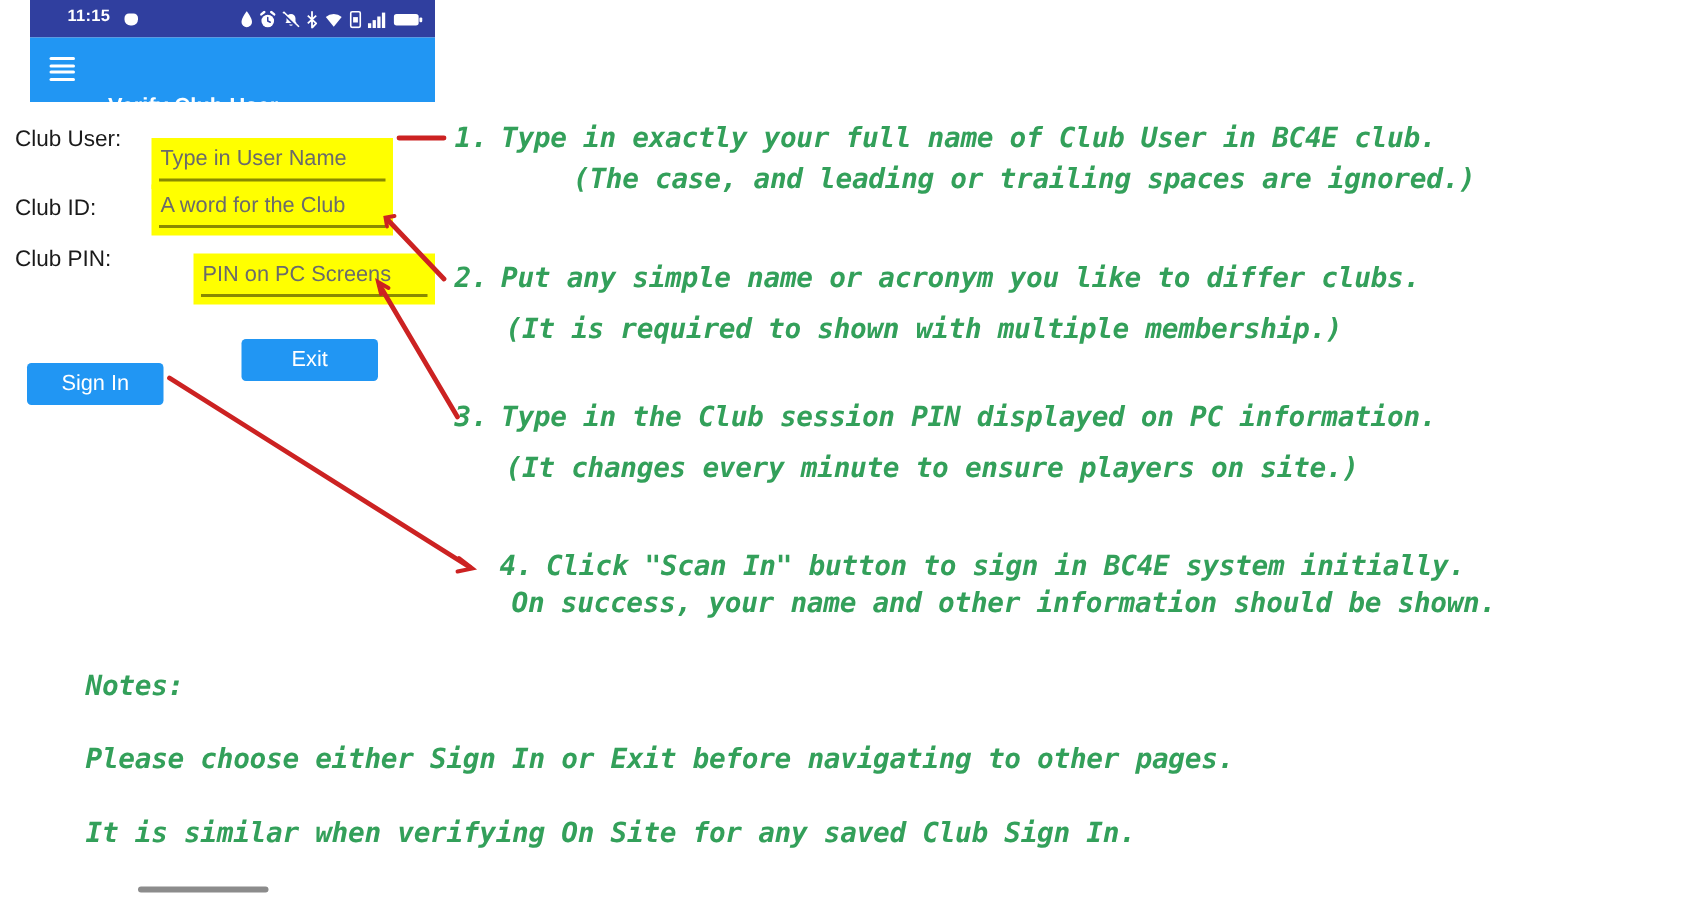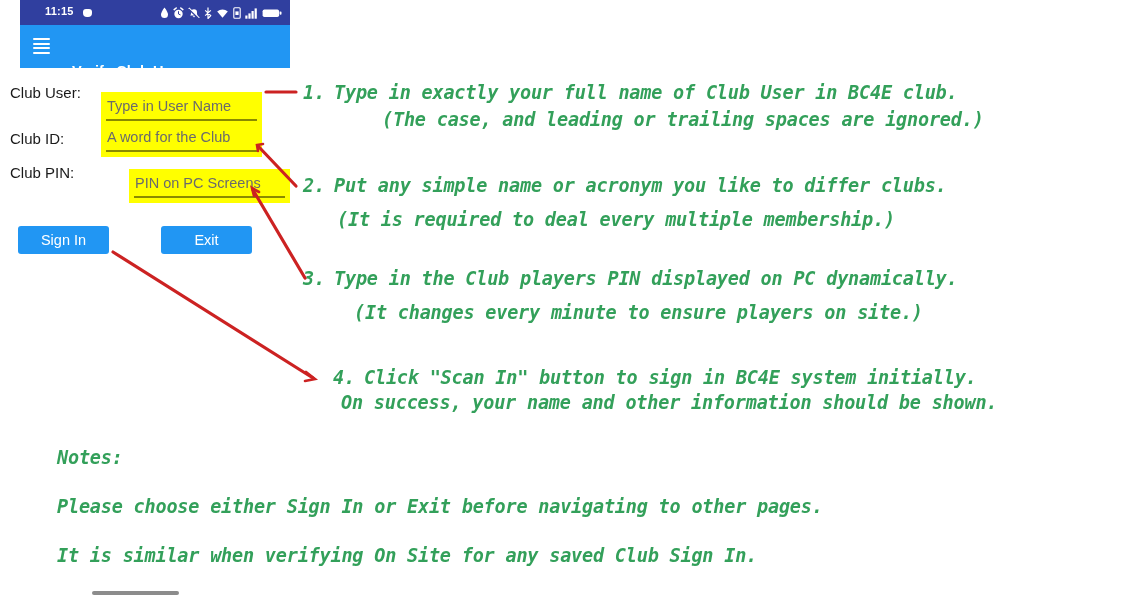--- a/index.html
+++ b/index.html
@@ -270,36 +270,36 @@
 </div>
 <div class="field-box" style="top:123px;">
   <span class="ph">A word for the Club</span>
   <span class="underline"></span>
 </div>
 <div class="field-box" style="top:169px;margin-left:28px;">
   <span class="ph">PIN on PC Screens</span>
   <span class="underline"></span>
 </div>
 
-<button class="btn" style="left:18px; top:226px; width:91px; height:28px;">Sign In</button>
+<button class="btn" style="left:18px; top:242px; width:91px; height:28px;">Sign In</button>
 <button class="btn" style="left:161px; top:226px; width:91px; height:28px;">Exit</button>
 
 <div id="gesture-bar"></div>
 
 <span class="ann" style="left:303px; top:82px;">1.</span>
 <span class="ann" style="left:334px; top:82px;">Type in exactly your full name of Club User in BC4E club.</span>
 <span class="ann" style="left:337px; top:109px;margin-left:45px;">(The case, and leading or trailing spaces are ignored.)</span>
 
 <span class="ann" style="left:303px; top:175px;">2.</span>
 <span class="ann" style="left:334px; top:175px;">Put any simple name or acronym you like to differ clubs.</span>
-<span class="ann" style="left:337px; top:209px;">(It is required to deal every multiple membership.)</span>
+<span class="ann" style="left:337px; top:209px;">(It is required to shown with multiple membership.)</span>
 
 <span class="ann" style="left:303px; top:268px;">3.</span>
-<span class="ann" style="left:334px; top:268px;">Type in the Club players PIN displayed on PC dynamically.</span>
-<span class="ann" style="left:354px; top:302px;">(It changes every minute to ensure players on site.)</span>
+<span class="ann" style="left:334px; top:268px;">Type in the Club session PIN displayed on PC information.</span>
+<span class="ann" style="left:337px; top:302px;">(It changes every minute to ensure players on site.)</span>
 
 <span class="ann" style="left:333px; top:367px;">4.</span>
 <span class="ann" style="left:364px; top:367px;">Click "Scan In" button to sign in BC4E system initially.</span>
 <span class="ann" style="left:341px; top:392px;">On success, your name and other information should be shown.</span>
 
 <span class="note" style="left:57px; top:447px;text-align:center;">Notes:</span>
 <span class="note" style="left:57px; top:496px;">Please choose either Sign In or Exit before navigating to other pages.</span>
 <span class="note" style="left:57px; top:545px;">It is similar when verifying On Site for any saved Club Sign In.</span>
 
 <svg id="arrows">

